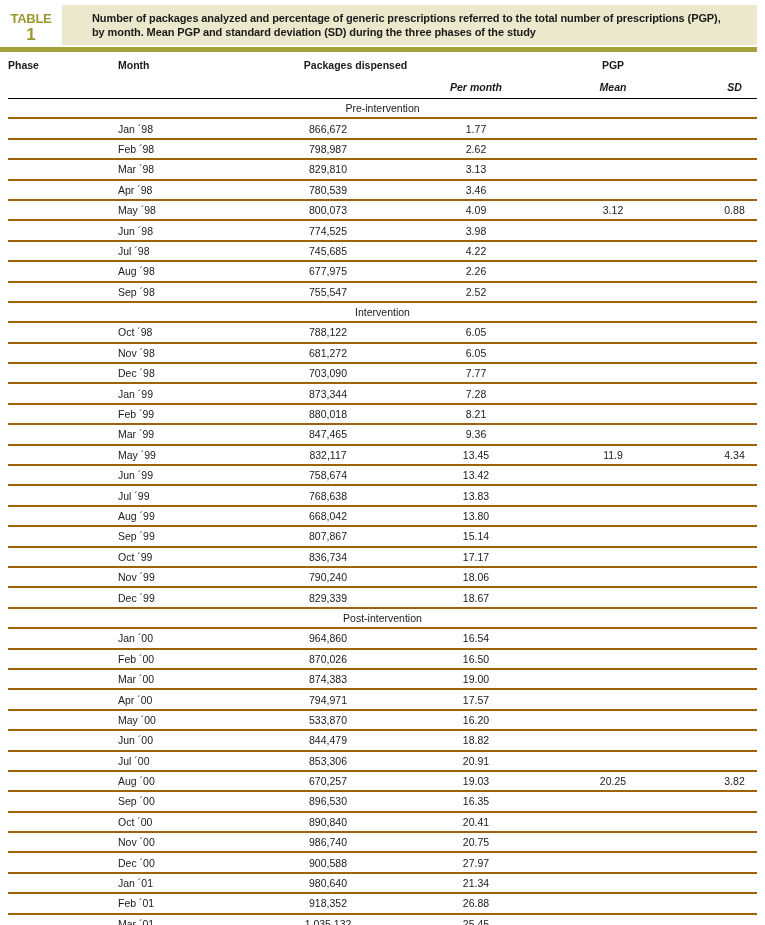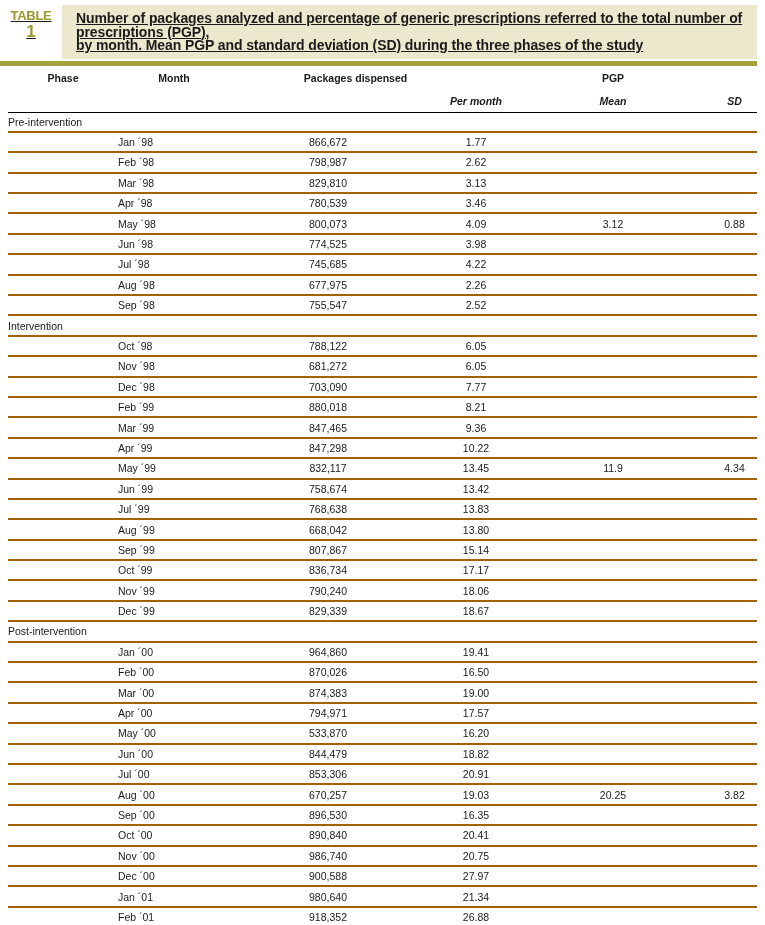--- a/index.html
+++ b/index.html
@@ -13,23 +13,22 @@
     color: #1a1a1a;
   }
   :root {
     --accent-olive: #9a9830;
     --rule-olive: #a4a23b;
     --title-bg: #ebe8cd;
     --bottom-rule: #59595b;
   }
   .masthead {
     display: flex;
-    align-items: flex-start;
+    align-items: center;
     margin: 5px 8px 0 0;
-    text-decoration: underline;
   }
   .badge {
     width: 62px;
     flex: 0 0 62px;
     text-align: center;
     color: var(--accent-olive);
     font-weight: bold;
     padding-top: 4px;
   }
   .badge .badge-word {
@@ -37,23 +36,23 @@
     line-height: 14px;
     letter-spacing: -0.3px;
   }
   .badge .badge-num {
     font-size: 17px;
     line-height: 17px;
   }
   .title-box {
     flex: 1;
     background: var(--title-bg);
-    padding: 7px 12px 6px 14px;
+    padding: 7px 12px 6px 30px;
     font-weight: bold;
-    font-size: 14px;
+    font-size: 11px;
     line-height: 13.5px;
     letter-spacing: -0.1px;
   }
   .accent-rule {
     height: 5px;
     background: var(--rule-olive);
     margin: 2px 8px 0 0;
   }
   table.data-table {
     width: 749px;
@@ -70,32 +69,32 @@
   th, td {
     padding: 0;
     font-size: 10.5px;
     height: 18.4px;
     vertical-align: middle;
     white-space: nowrap;
     overflow: hidden;
   }
   thead th {
     font-weight: bold;
-    text-align: center;
+    text-align: left;
     height: 23px;
   }
   thead tr.hrow2 th { height: 22px; }
   thead tr.hrow2 th { border-bottom: 1.5px solid #000; font-style: italic; }
   th.h-packages { text-align: center; padding-left: 55px; }
   th.center, td.c3, td.c4, td.c5 { text-align: center; }
   td.c1, td.c2 { text-align: left; }
   th.c6, td.c6 { text-align: center; padding-left: 12px; margin-top: 24px; }
   tbody tr { border-top: 2px solid #a16207; }
   tbody tr:first-child { border-top: none; }
-  tbody td.c1 { text-align: left; }
+  tbody td.c1 { text-align: center; }
   .bottom-rule {
     height: 4px;
     background: var(--bottom-rule);
     margin: 0 8px 0 8px;
   }
 </style>
 </head>
 <body>
 
 <div class="masthead">
@@ -235,39 +234,39 @@
       <tr>
         <td class="c1"></td>
         <td class="c2">Dec ´98</td>
         <td class="c3">703,090</td>
         <td class="c4">7.77</td>
         <td class="c5"></td>
         <td class="c6"></td>
       </tr>
       <tr>
         <td class="c1"></td>
+        <td class="c2">Jan ´99</td>
+        <td class="c3">873,344</td>
+        <td class="c4">7.28</td>
+        <td class="c5"></td>
+        <td class="c6"></td>
+      </tr>
+      <tr>
+        <td class="c1"></td>
         <td class="c2">Feb ´99</td>
         <td class="c3">880,018</td>
         <td class="c4">8.21</td>
         <td class="c5"></td>
         <td class="c6"></td>
       </tr>
       <tr>
         <td class="c1"></td>
         <td class="c2">Mar ´99</td>
         <td class="c3">847,465</td>
         <td class="c4">9.36</td>
-        <td class="c5"></td>
-        <td class="c6"></td>
-      </tr>
-      <tr>
-        <td class="c1"></td>
-        <td class="c2">Apr ´99</td>
-        <td class="c3">847,298</td>
-        <td class="c4">10.22</td>
         <td class="c5"></td>
         <td class="c6"></td>
       </tr>
       <tr>
         <td class="c1"></td>
         <td class="c2">May ´99</td>
         <td class="c3">832,117</td>
         <td class="c4">13.45</td>
         <td class="c5">11.9</td>
         <td class="c6">4.34</td>
@@ -328,21 +327,21 @@
         <td class="c5"></td>
         <td class="c6"></td>
       </tr>
       <tr>
         <td colspan="6" class="c1">Post-intervention</td>
       </tr>
       <tr>
         <td class="c1"></td>
         <td class="c2">Jan ´00</td>
         <td class="c3">964,860</td>
-        <td class="c4">19.41</td>
+        <td class="c4">16.54</td>
         <td class="c5"></td>
         <td class="c6"></td>
       </tr>
       <tr>
         <td class="c1"></td>
         <td class="c2">Feb ´00</td>
         <td class="c3">870,026</td>
         <td class="c4">16.50</td>
         <td class="c5"></td>
         <td class="c6"></td>

